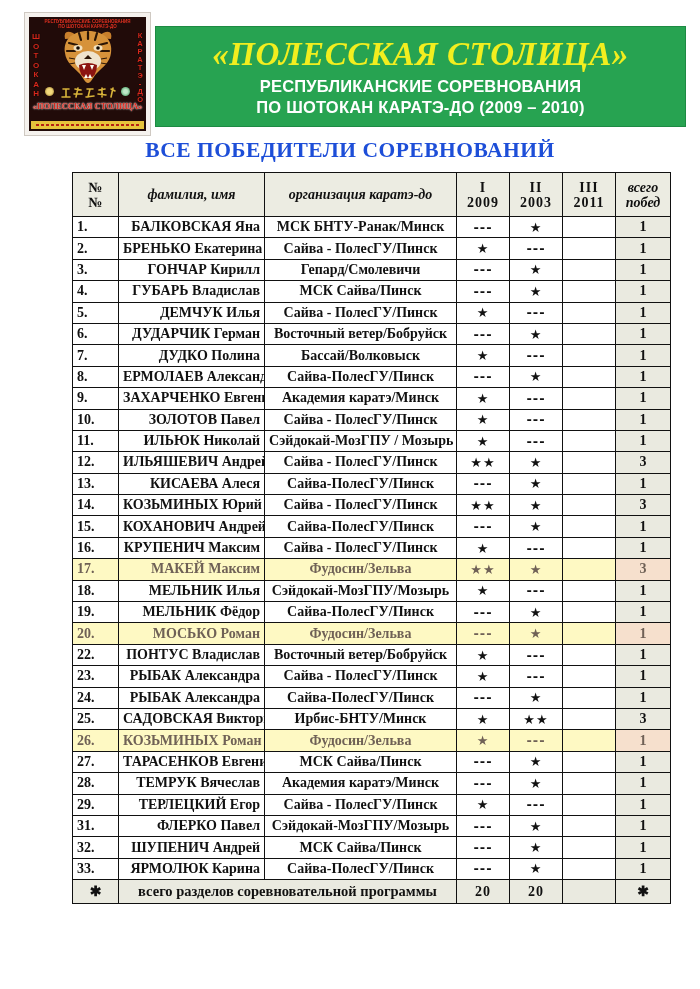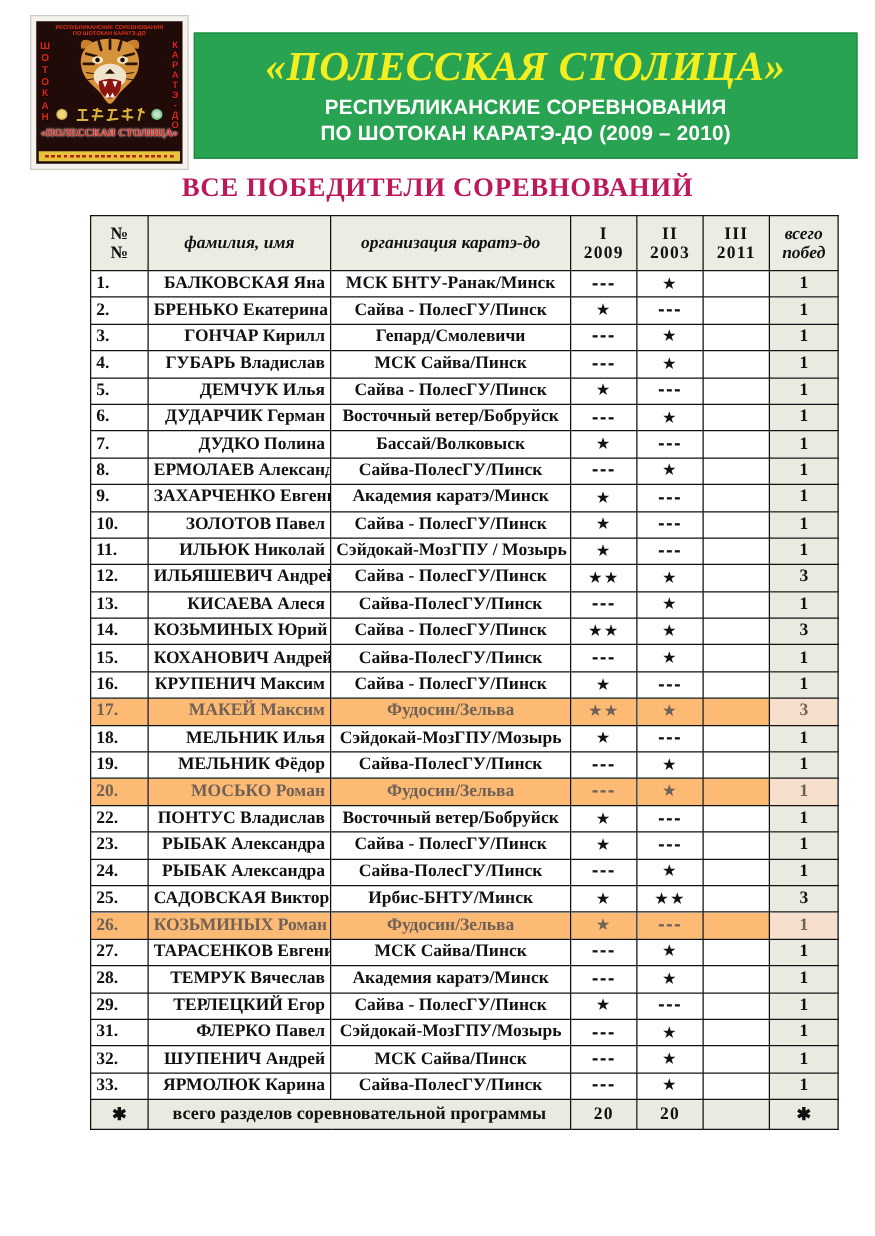--- a/index.html
+++ b/index.html
@@ -31,36 +31,36 @@
   .banner{position:absolute;left:155px;top:26px;width:531px;height:101px;background:#27a351;
           display:flex;flex-direction:column;align-items:center;justify-content:center;
           border:1px solid #1d8a43;box-sizing:border-box;}
   .banner-title{font-family:"Liberation Serif",serif;font-style:italic;font-weight:bold;
                 font-size:33px;line-height:36px;color:#f2ee1f;white-space:nowrap;letter-spacing:0.5px;}
   .banner-sub{font-family:"Liberation Sans",sans-serif;font-weight:bold;font-size:16.5px;
               line-height:21px;color:#ffffff;letter-spacing:0.2px;margin-top:4px;text-align:center;}
   .banner-sub div{line-height:21px;}
 
   .page-title{position:absolute;left:0;right:0;top:138px;text-align:center;
-              font-size:21.5px;font-weight:bold;color:#be185d;letter-spacing:0.5px;}
+              font-size:21.5px;font-weight:bold;color:#1d4ed8;letter-spacing:0.5px;}
 
   
   table.winners{position:absolute;left:72px;top:172px;width:598px;border-collapse:collapse;
                 table-layout:fixed;font-size:14px;font-weight:bold;}
   table.winners td,table.winners th{border:1.4px solid #111;padding:0 4px;height:21.4px;
                 overflow:hidden;white-space:nowrap;box-sizing:border-box;}
   table.winners th{background:#ecece2;font-size:14px;line-height:15px;padding:3px 2px;height:44px;}
   th.it{font-style:italic;}
   .col-num{width:46px;text-align:left;padding-left:12px;}
   .col-name{width:146px;text-align:right;padding-left:8px;}
   .col-org{width:192px;text-align:center;padding-left:8px;}
   .col-star{width:53px;text-align:center;padding:0 1px;letter-spacing:1px;}
   .col-total{width:54px;text-align:center;background:#eaeae0;}
   th.col-num,th.col-name,th.col-org,th.col-star,th.col-total{text-align:center;padding:3px 2px;}
-  tr.hl td{background:#fdba74;color:#6f6156;}
+  tr.hl td{background:#fef9c3;color:#6f6156;}
   tr.hl td.col-total{background:#f6e0cd;}
   tr.total-row td{background:#eaeae0;text-align:center;height:24px;}
   tr.total-row td.lbl{text-align:center;font-size:14.5px;margin-left:28px;}
   .star-cell{font-family:"DejaVu Sans","Liberation Serif",serif;font-size:13px;}
 </style>
 </head>
 <body>
 
 <div class="logo">
   <div class="logo-inner">

